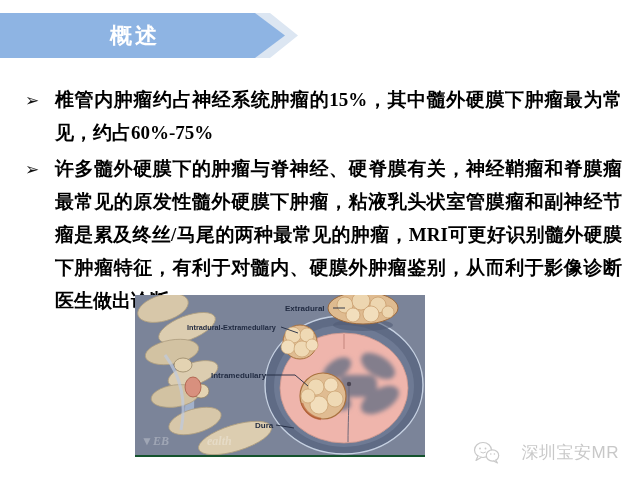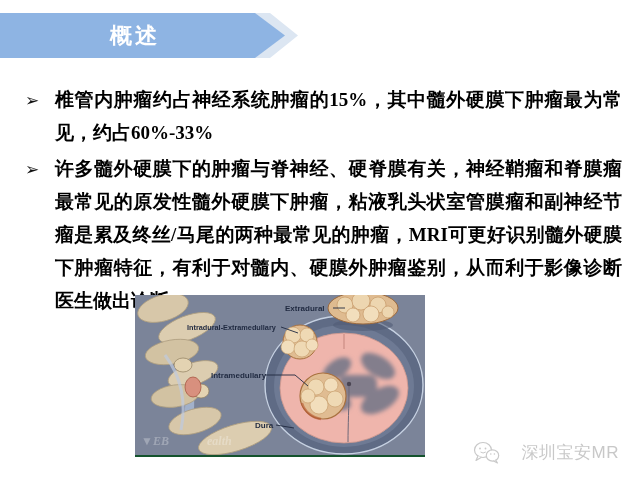--- a/index.html
+++ b/index.html
@@ -63,21 +63,21 @@
   <div class="banner">
     <div class="banner-back"></div>
     <div class="banner-main">
       <span class="banner-title">概述</span>
     </div>
   </div>
 
   <div class="content">
     <div class="bullet">
       <span class="marker">➢</span>
-      <span>椎管内肿瘤约占神经系统肿瘤的15%，其中髓外硬膜下肿瘤最为常见，约占60%-33%</span>
+      <span>椎管内肿瘤约占神经系统肿瘤的15%，其中髓外硬膜下肿瘤最为常见，约占60%-75%</span>
     </div>
     <div class="bullet">
       <span class="marker">➢</span>
       <span>许多髓外硬膜下的肿瘤与脊神经、硬脊膜有关，神经鞘瘤和脊膜瘤最常见的原发性髓外硬膜下肿瘤，粘液乳头状室管膜瘤和副神经节瘤是累及终丝/马尾的两种最常见的肿瘤，MRI可更好识别髓外硬膜下肿瘤特征，有利于对髓内、硬膜外肿瘤鉴别，从而利于影像诊断医生做出诊断</span>
     </div>
   </div>
 
   <div class="figure">
     <svg width="290" height="160" viewBox="0 0 290 160">
       <defs>

